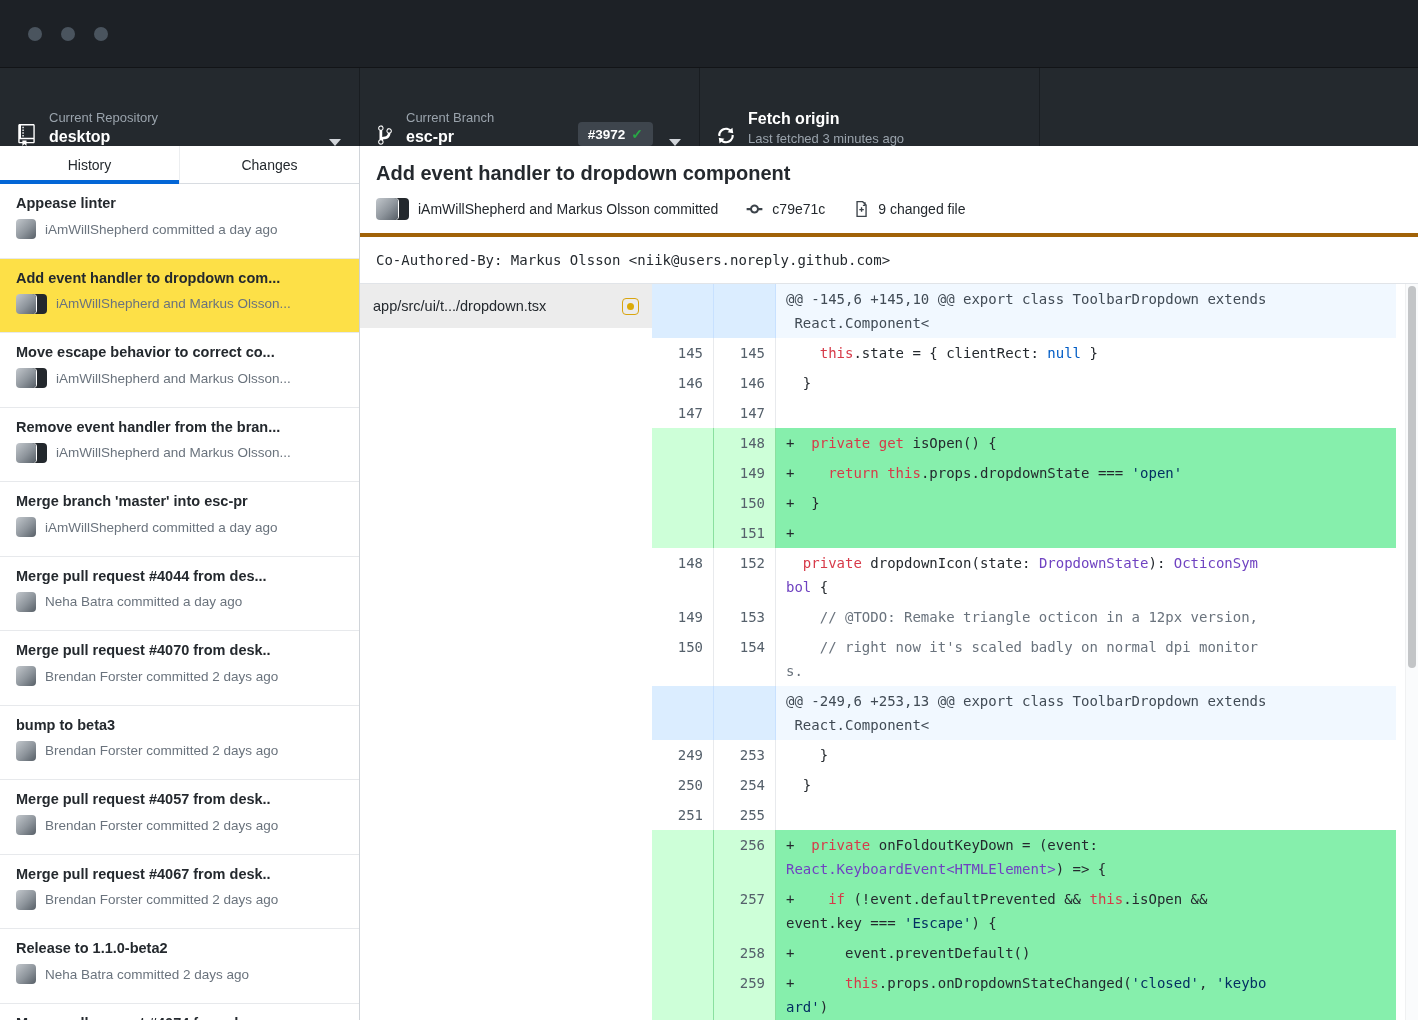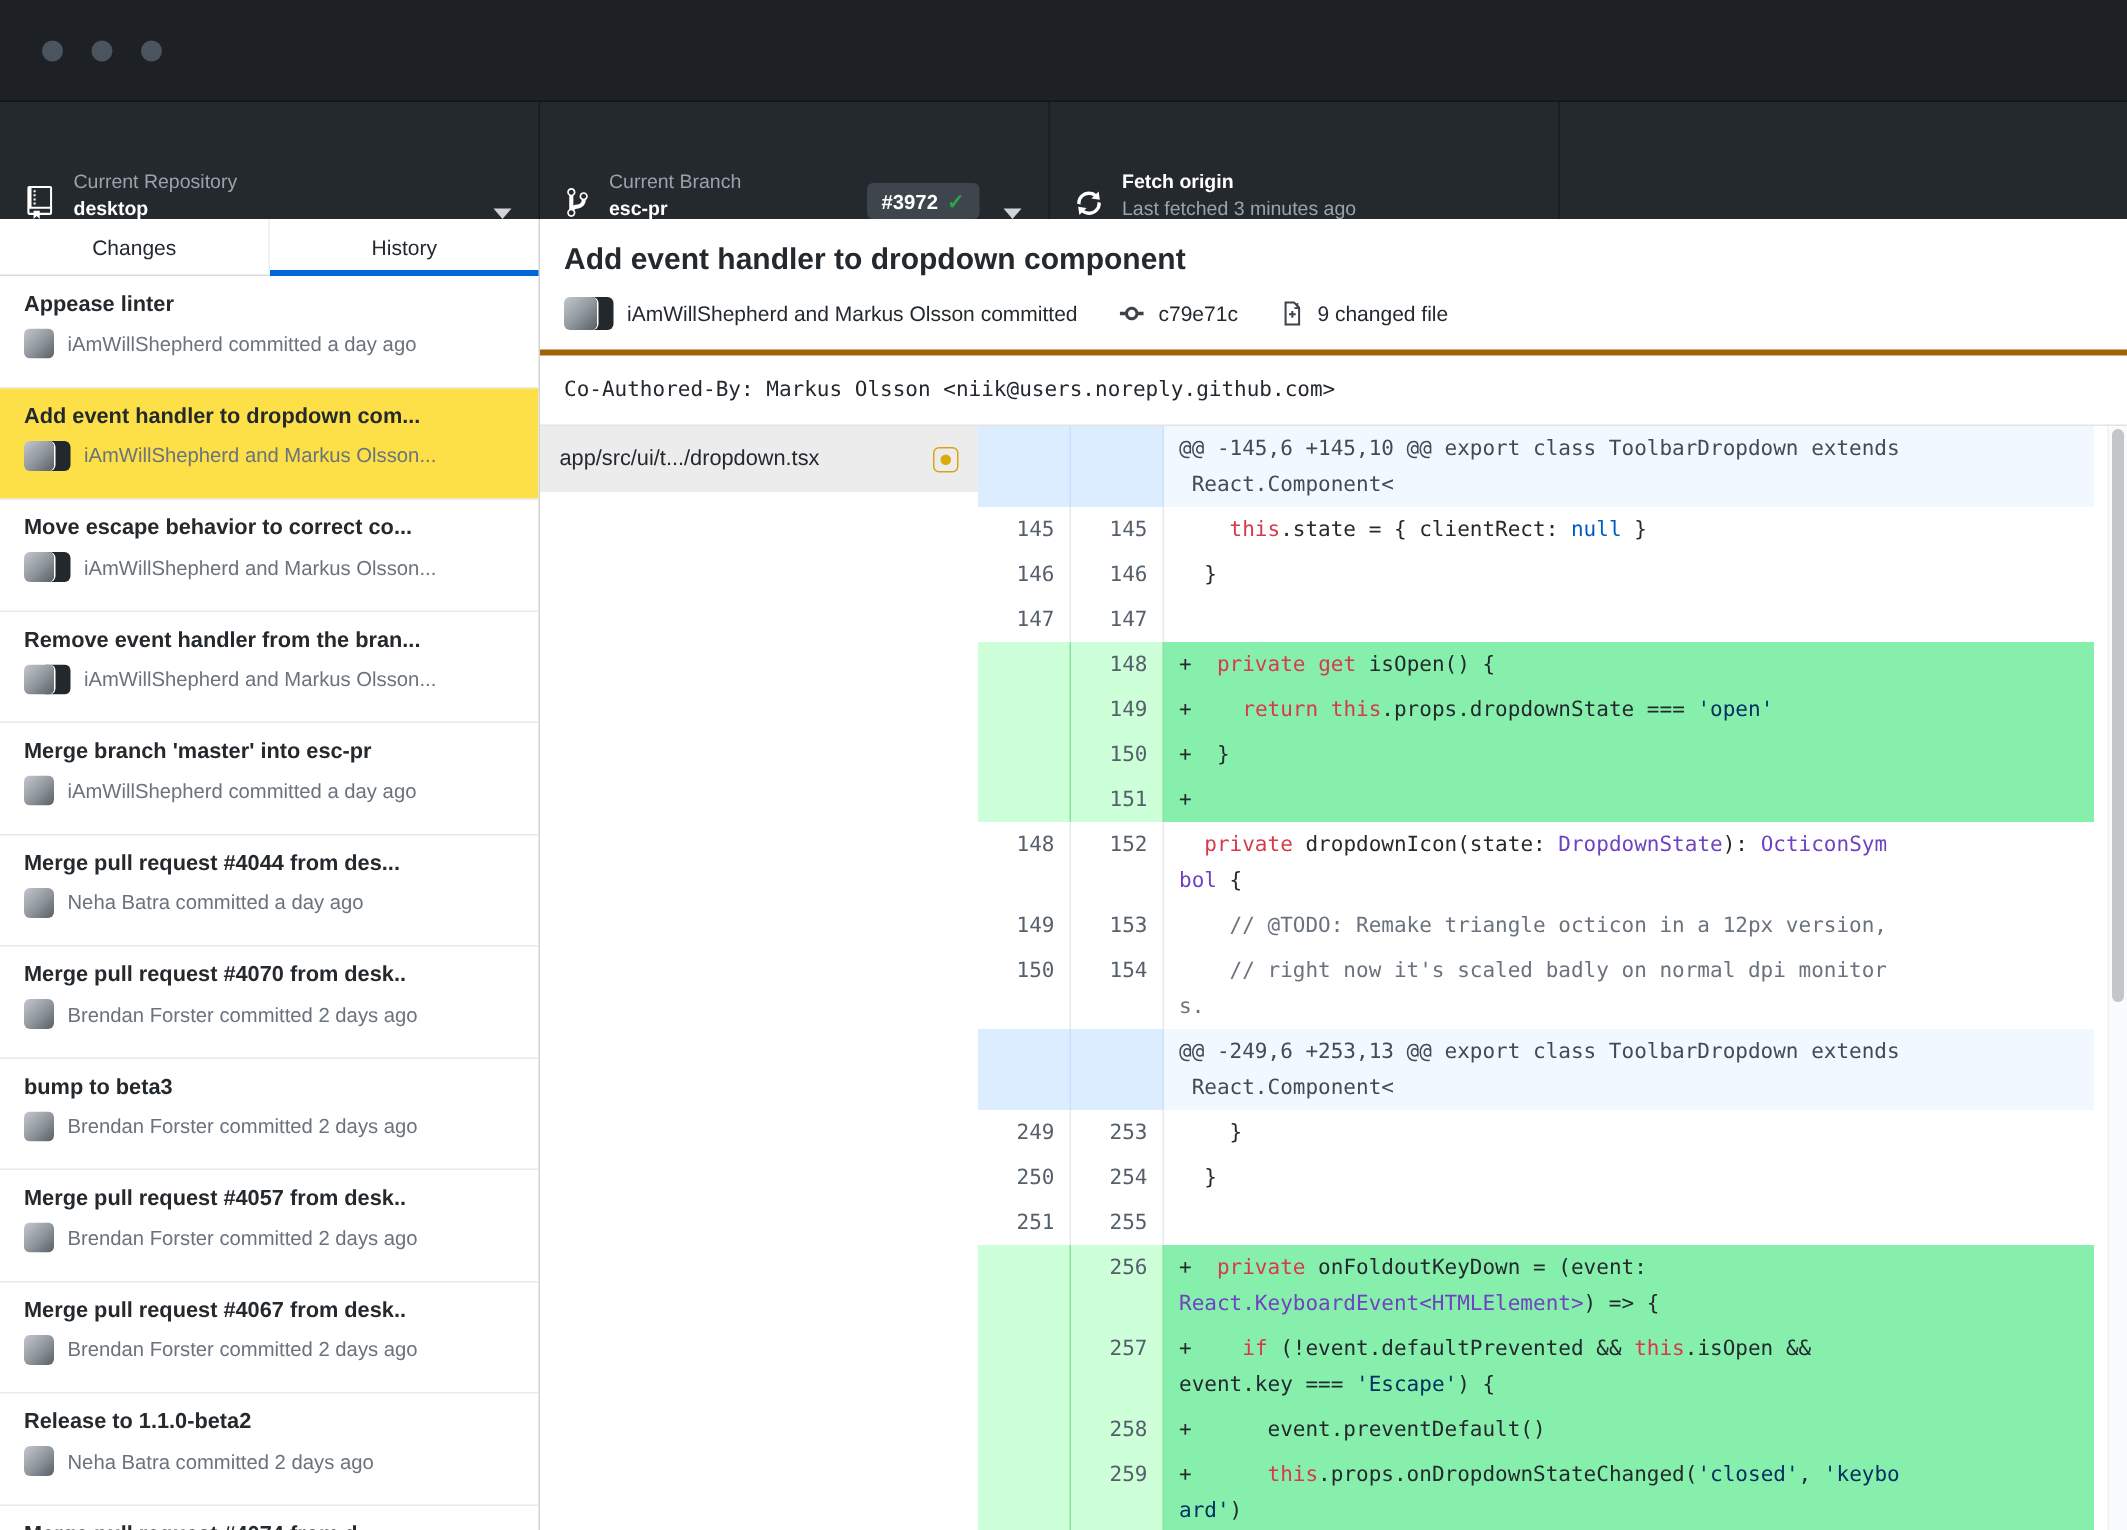--- a/index.html
+++ b/index.html
@@ -15,21 +15,21 @@
   
   .toolbar { height:78px; background:#24292e; flex:none; display:flex; }
   .tb-btn { display:flex; align-items:flex-end; padding:0 18px; border-right:1px solid #191d21; cursor:default; }
   .tb-repo { width:360px; }
   .tb-branch { width:340px; }
   .tb-fetch { width:340px; }
   .tb-rest { flex:1; }
   .tb-icon { flex:none; margin-right:14px; display:flex; align-items:center; }
   .tb-col { display:flex; flex-direction:column; gap:3px; min-width:0; }
   .tb-label { font-size:13px; color:#9aa3ac; }
-  .tb-value { font-size:13px; font-weight:bold; color:#ffffff; }
+  .tb-value { font-size:16px; font-weight:bold; color:#ffffff; }
   .tb-sub { font-size:13px; color:#9aa3ac; }
   .chev { width:0; height:0; border-left:6px solid transparent; border-right:6px solid transparent; border-top:7px solid #d1d5da; margin-left:auto; flex:none; }
   .chev.inline { margin-left:16px; }
   .pr-badge { margin-left:auto; background:#3e454d; border-radius:4px; padding:4px 10px; font-size:13.5px; font-weight:bold; color:#fff; display:flex; align-items:center; gap:6px; }
   .pr-check { color:#28a745; font-weight:bold; font-size:14px; }
 
   
   .content { flex:1; display:flex; min-height:0; }
 
   
@@ -141,25 +141,25 @@
         <span class="tb-sub">Last fetched 3 minutes ago</span>
       </span>
     </div>
     <div class="tb-rest"></div>
   </div>
 
   <div class="content">
 
     <aside class="sidebar">
       <div class="tabs">
+        <div class="tab active">
+            <span>History</span>
+          </div>
         <div class="tab">
             <span>Changes</span>
-          </div>
-        <div class="tab active">
-            <span>History</span>
           </div>
       </div>
       <div class="commit-list">
           <div class="commit-item">
             <div class="ci-title">Appease linter</div>
             <div class="ci-meta">
               <span class="av-stack single">
                 <span class="av front"></span>
               </span>
               <span>iAmWillShepherd committed a day ago</span>

